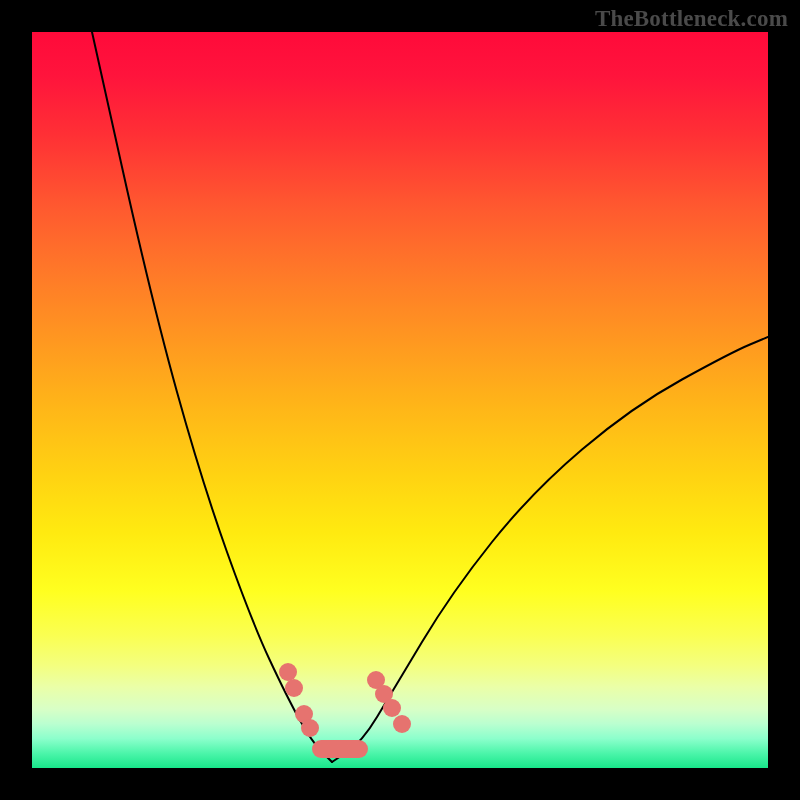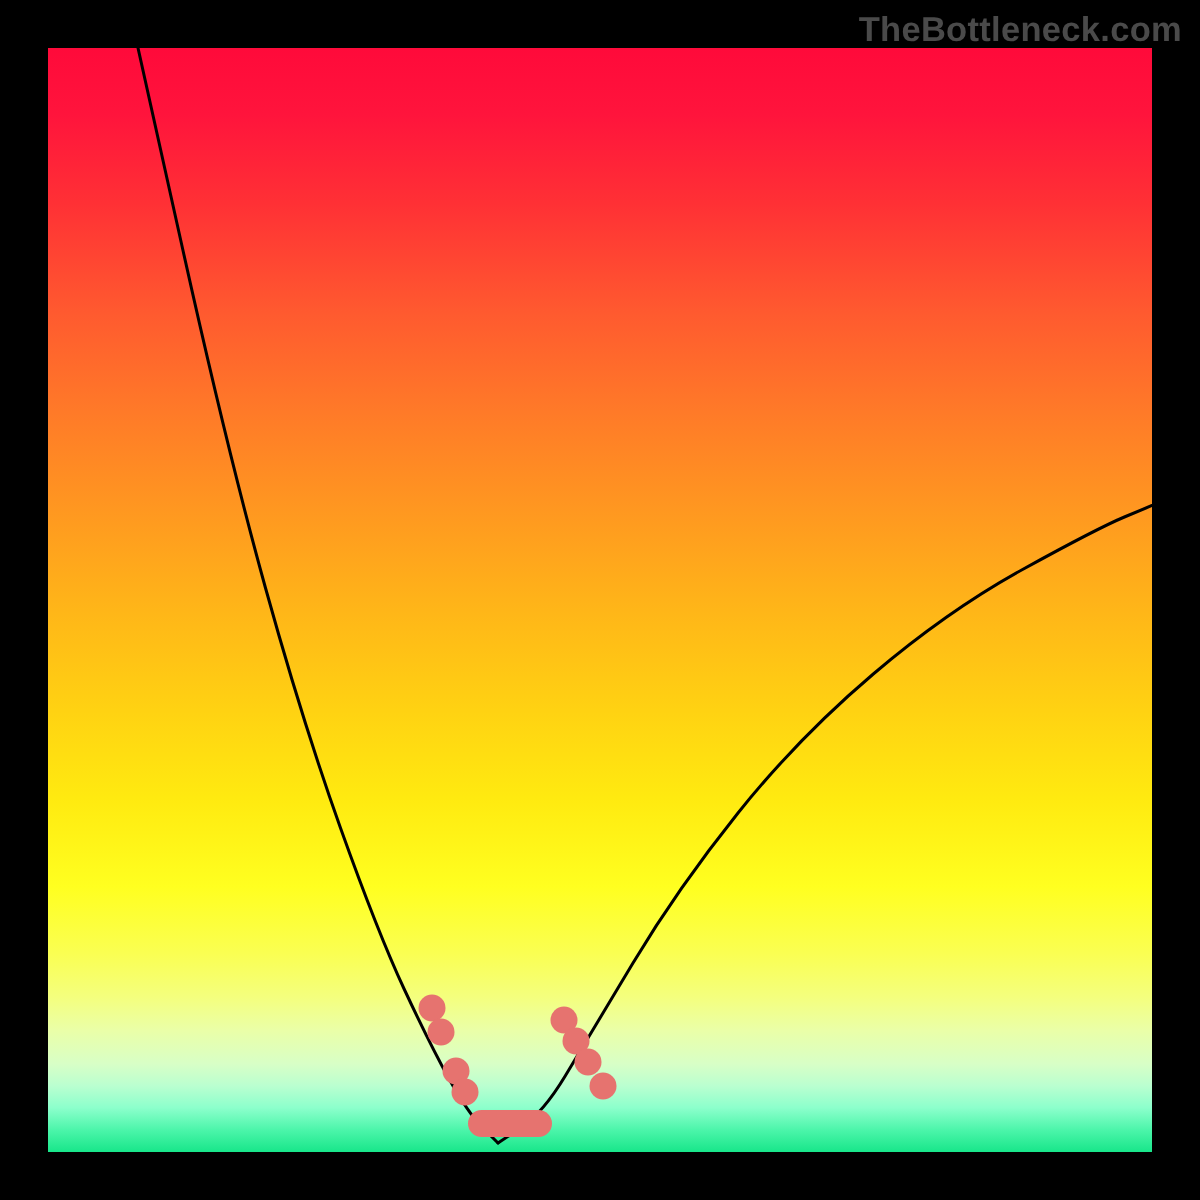--- a/index.html
+++ b/index.html
@@ -34,21 +34,21 @@
       #baffd0 94%,
       #8cffcc 96%,
       #4cf5aa 98%,
       #18e68a 100%
     );
   }
   .watermark {
     position: absolute;
     top: 6px;
     right: 12px;
-    font-family: Liberation Sans, sans-serif;
+    font-family: Liberation Serif, serif;
     font-size: 23px;
     font-weight: 600;
     color: #4a4a4a;
     letter-spacing: 0.2px;
     user-select: none;
   }
   svg { position: absolute; left: 0; top: 0; }
   .curve {
     fill: none;
     stroke: #000;

